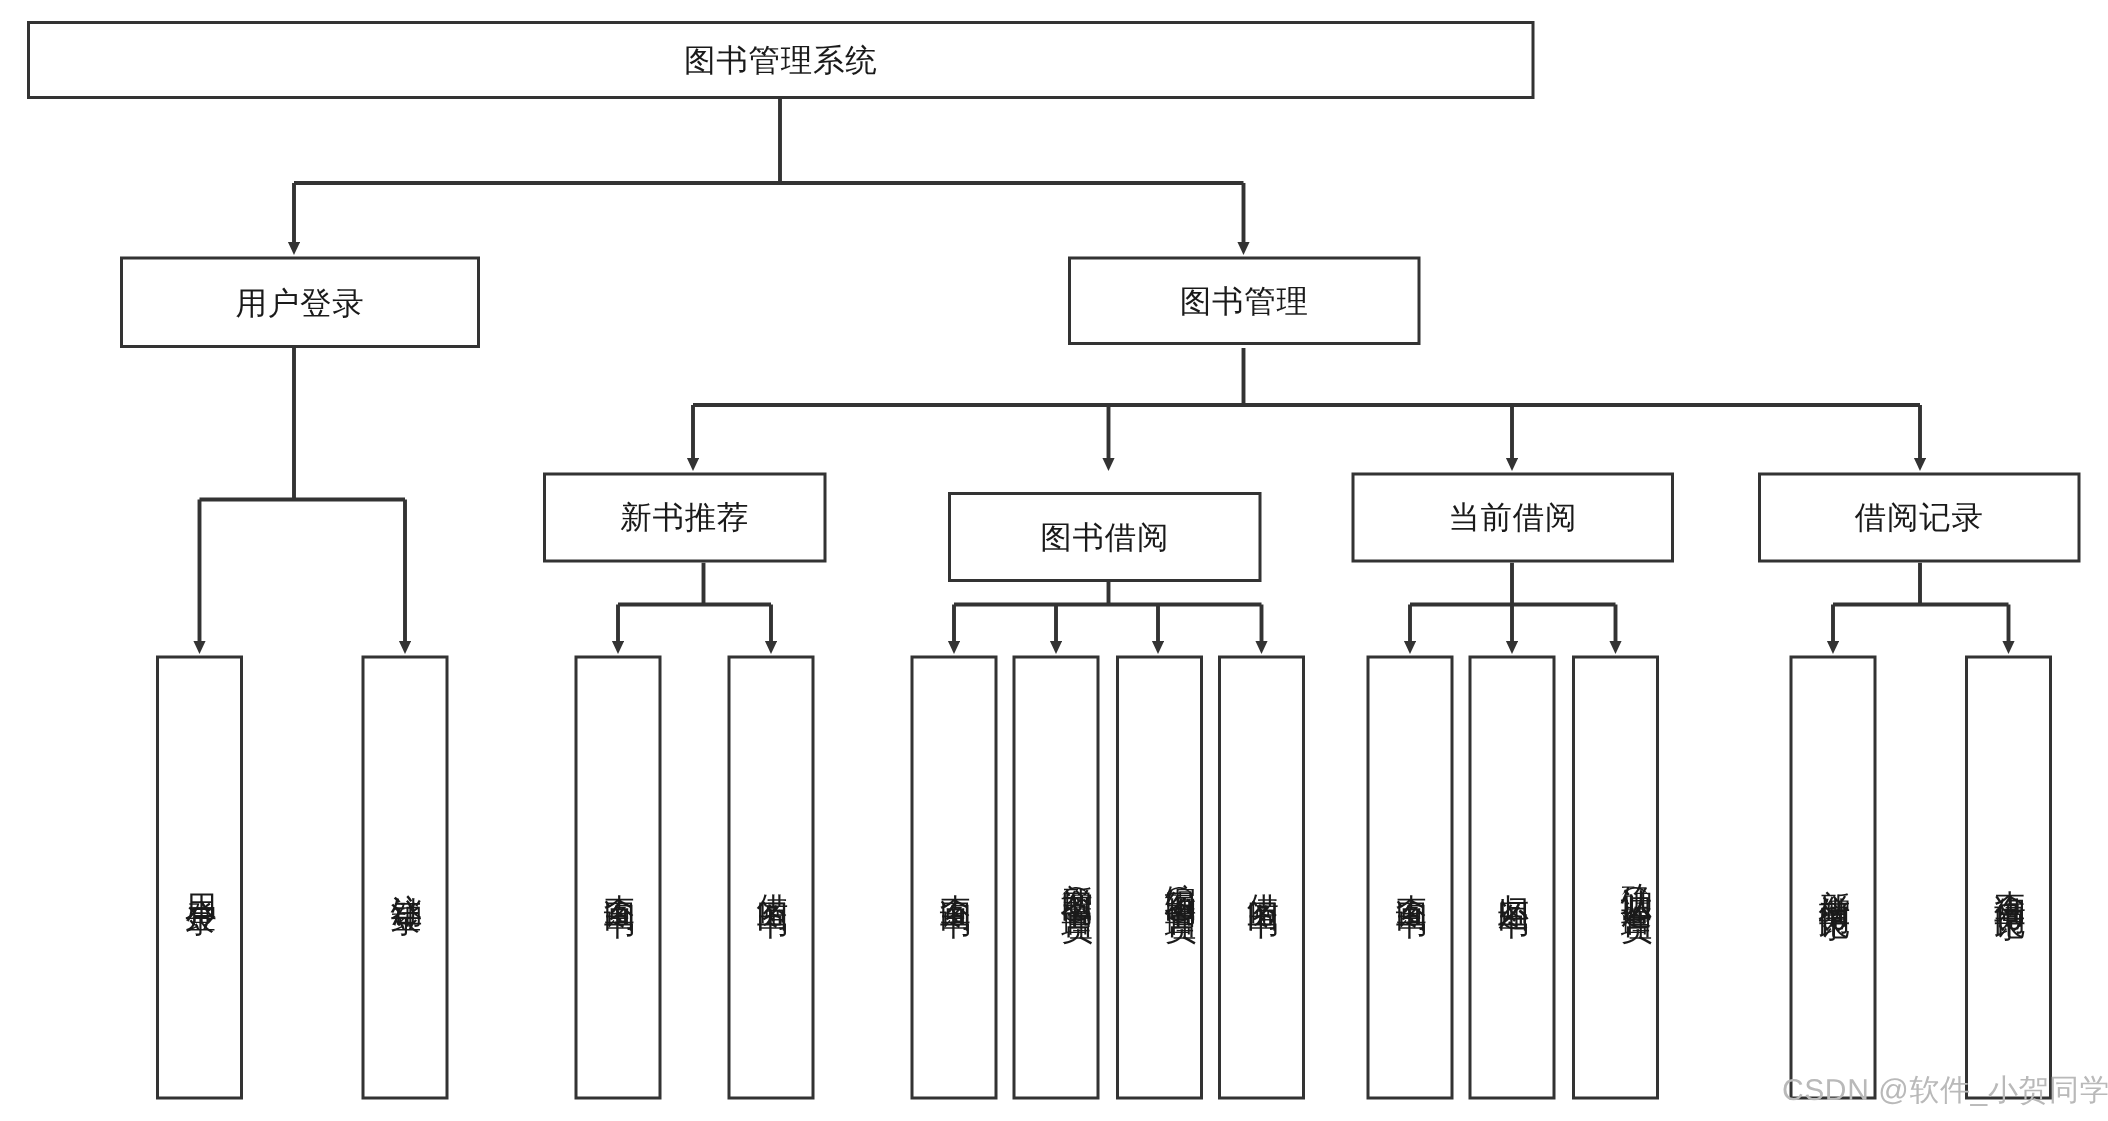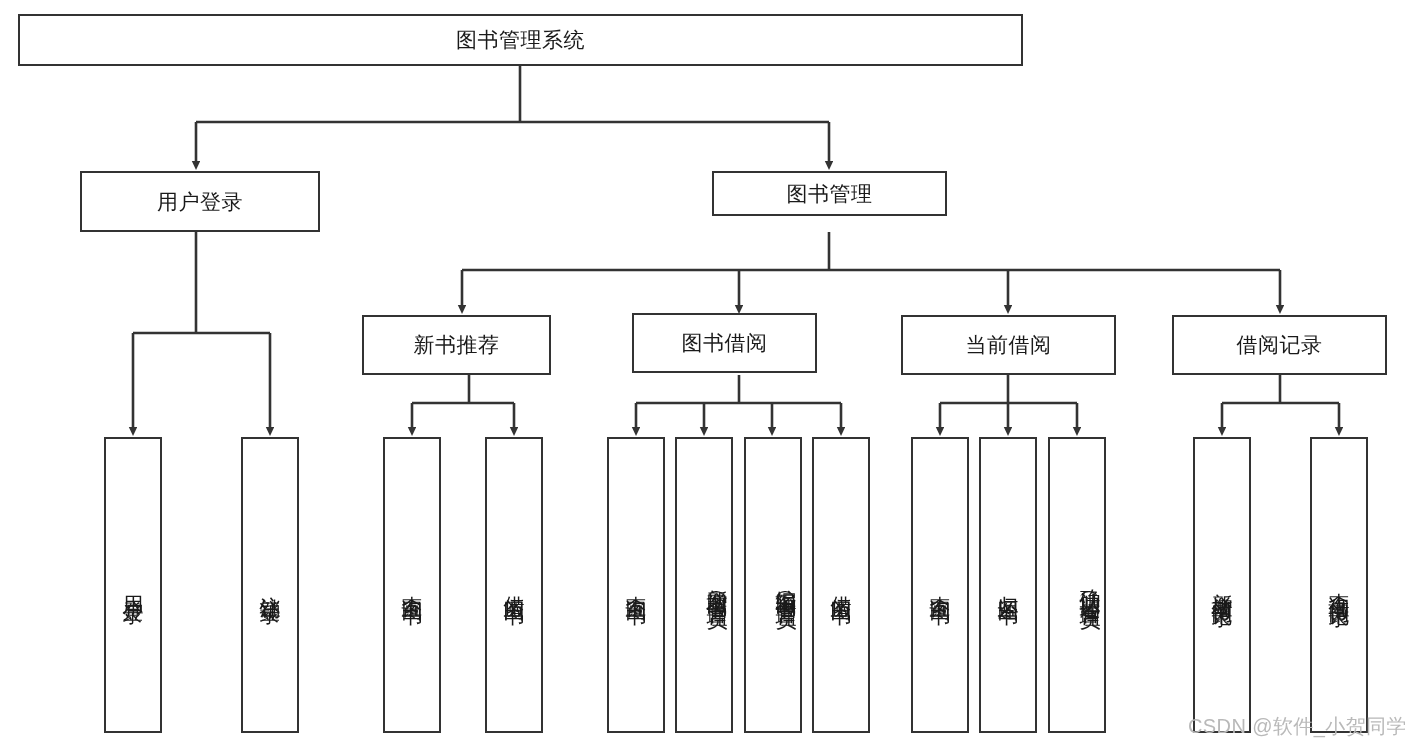--- a/index.html
+++ b/index.html
@@ -119,25 +119,25 @@
       <path d="M1222,403 L1222,428" marker-end="url(#arrowhead)"></path>
       <path d="M1339,403 L1339,428" marker-end="url(#arrowhead)"></path>
 
     </g>
   </svg>
 
   <div class="node horiz" style="left:18px; top:14px; width:1005px; height:52px;">图书管理系统</div>
 
   <div class="node horiz" style="left:80px; top:171px; width:240px; height:61px;">用户登录</div>
 
-  <div class="node horiz" style="left:712px; top:171px; width:235px; height:45px;">图书管理</div>
+  <div class="node horiz" style="left:712px; top:171px; width:235px; height:59px;">图书管理</div>
 
   <div class="node horiz" style="left:362px; top:315px; width:189px; height:60px;">新书推荐</div>
 
-  <div class="node horiz" style="left:632px; top:313px; width:185px; height:60px;">图书借阅</div>
+  <div class="node horiz" style="left:632px; top:328px; width:209px; height:60px;">图书借阅</div>
 
   <div class="node horiz" style="left:901px; top:315px; width:215px; height:60px;">当前借阅</div>
 
   <div class="node horiz" style="left:1172px; top:315px; width:215px; height:60px;">借阅记录</div>
 
   <div class="node vert midalign" style="left:104px; top:437px; width:58px; height:296px;">用户登录</div>
 
   <div class="node vert midalign" style="left:241px; top:437px; width:58px; height:296px;">注销登录</div>
 
   <div class="node vert midalign" style="left:383px; top:437px; width:58px; height:296px;">查询图书</div>

